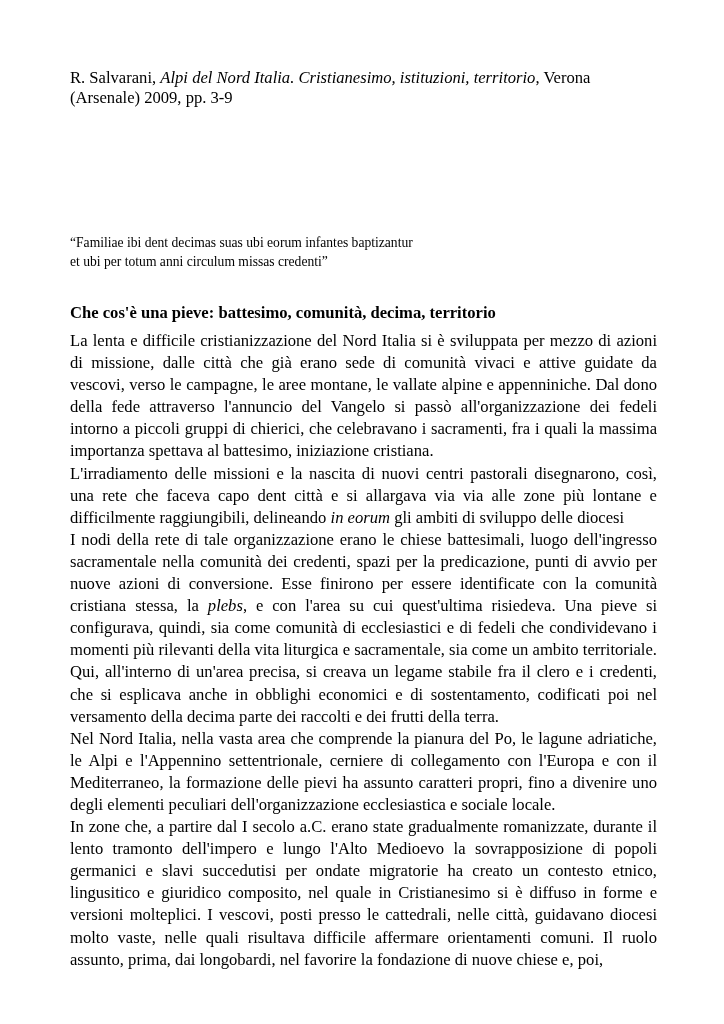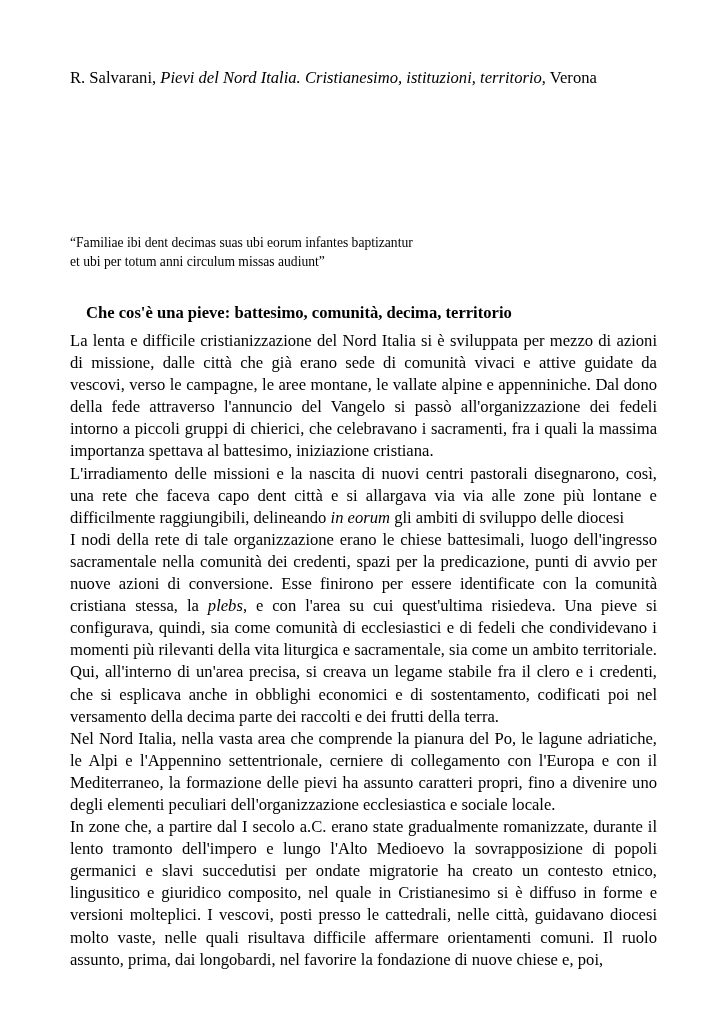--- a/index.html
+++ b/index.html
@@ -11,40 +11,41 @@
     .page { position: absolute; left: 70px; top: 68px; width: 587px; }
     .citation { font-size: 16.6px; line-height: 20px; }
     .citation p { margin: 0; text-align: justify; text-align-last: left; }
     .citation p.first { text-align: justify; }
     .epigraph {
       position: absolute; left: 70px; top: 233px; width: 587px;
       font-size: 13.6px; line-height: 19px; text-align: left;
     }
     .epigraph p { margin: 0; }
     .heading {
-      position: absolute; left: 86px; top: 302px; width: 587px;
+      position: absolute; left: 70px; top: 302px; width: 587px;
       font-size: 16.6px; font-weight: bold; line-height: 22px; margin: 0;
     }
     .body {
       position: absolute; left: 70px; top: 330px; width: 587px;
       font-size: 16.6px; line-height: 22.1px;
     }
     .body p { margin: 0; text-align: justify; }
     i { font-style: italic; }
   </style>
 </head>
 <body>
 
 <div class="page citation">
-  <p class="first"><span>R. Salvarani, </span><i>Pievi del Nord Italia. Cristianesimo, istituzioni, territorio</i><span>, Verona</span></p>
+  <p class="first"><span>R. Salvarani, </span><i>Alpi del Nord Italia. Cristianesimo, istituzioni, territorio</i><span>, Verona</span></p>
+  <p>(Arsenale) 2009, pp. 3-9</p>
 </div>
 
 <div class="epigraph">
   <p>“Familiae ibi dent decimas suas ubi eorum infantes baptizantur</p>
-  <p>et ubi per totum anni circulum missas audiunt”</p>
+  <p>et ubi per totum anni circulum missas credenti”</p>
 </div>
 
 <h2 class="heading">Che cos'è una pieve: battesimo, comunità, decima, territorio</h2>
 
 <div class="body">
   <p>La lenta e difficile cristianizzazione del Nord Italia si è sviluppata per mezzo di azioni di missione, dalle città che già erano sede di comunità vivaci e attive guidate da vescovi, verso le campagne, le aree montane, le vallate alpine e appenniniche. Dal dono della fede attraverso l'annuncio del Vangelo si passò all'organizzazione dei fedeli intorno a piccoli gruppi di chierici, che celebravano i sacramenti, fra i quali la massima importanza spettava al battesimo, iniziazione cristiana.</p>
   <p><span>L'irradiamento delle missioni e la nascita di nuovi centri pastorali disegnarono, così, una rete che faceva capo dent città e si allargava via via alle zone più lontane e difficilmente raggiungibili, delineando </span><i>in eorum</i><span> gli ambiti di sviluppo delle diocesi</span></p>
   <p><span>I nodi della rete di tale organizzazione erano le chiese battesimali, luogo dell'ingresso sacramentale nella comunità dei credenti, spazi per la predicazione, punti di avvio per nuove azioni di conversione. Esse finirono per essere identificate con la comunità cristiana stessa, la </span><i>plebs</i><span>, e con l'area su cui quest'ultima risiedeva. Una pieve si configurava, quindi, sia come comunità di ecclesiastici e di fedeli che condividevano i momenti più rilevanti della vita liturgica e sacramentale, sia come un ambito territoriale. Qui, all'interno di un'area precisa, si creava un legame stabile fra il clero e i credenti, che si esplicava anche in obblighi economici e di sostentamento, codificati poi nel versamento della decima parte dei raccolti e dei frutti della terra.</span></p>
   <p>Nel Nord Italia, nella vasta area che comprende la pianura del Po, le lagune adriatiche, le Alpi e l'Appennino settentrionale, cerniere di collegamento con l'Europa e con il Mediterraneo, la formazione delle pievi ha assunto caratteri propri, fino a divenire uno degli elementi peculiari dell'organizzazione ecclesiastica e sociale locale.</p>
   <p>In zone che, a partire dal I secolo a.C. erano state gradualmente romanizzate, durante il lento tramonto dell'impero e lungo l'Alto Medioevo la sovrapposizione di popoli germanici e slavi succedutisi per ondate migratorie ha creato un contesto etnico, lingusitico e giuridico composito, nel quale in Cristianesimo si è diffuso in forme e versioni molteplici. I vescovi, posti presso le cattedrali, nelle città, guidavano diocesi molto vaste, nelle quali risultava difficile affermare orientamenti comuni. Il ruolo assunto, prima, dai longobardi, nel favorire la fondazione di nuove chiese e, poi,</p>

